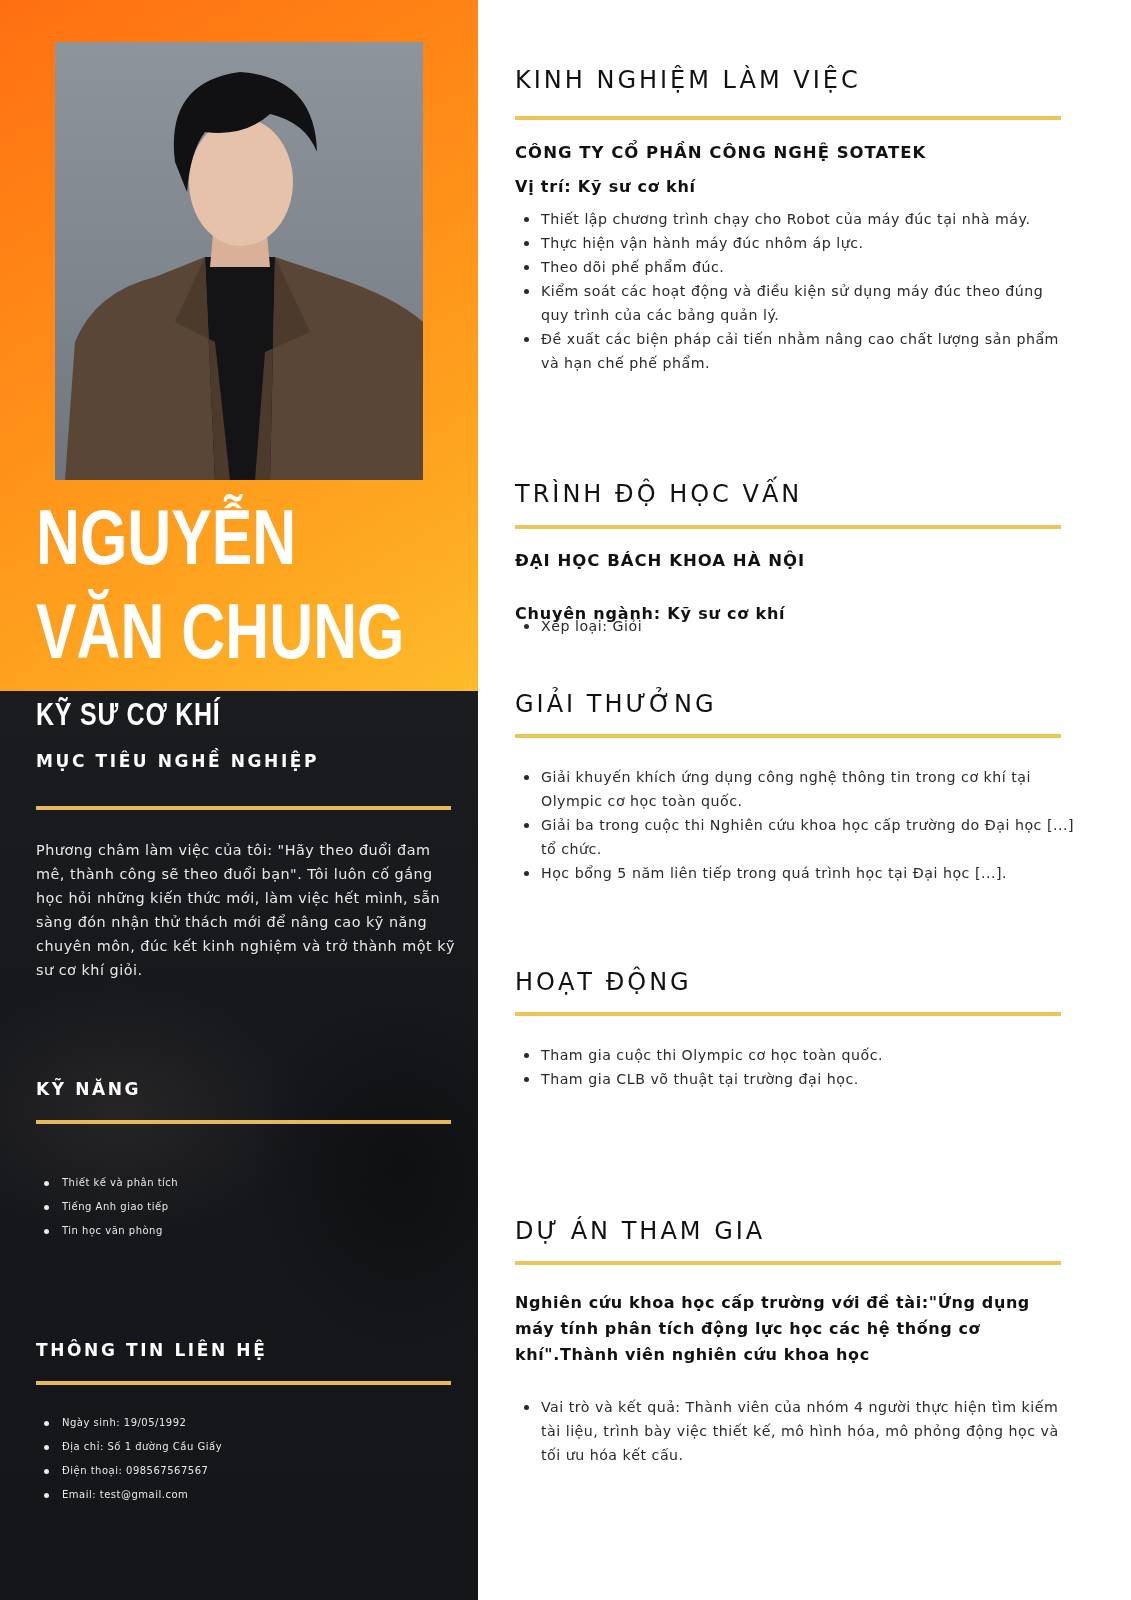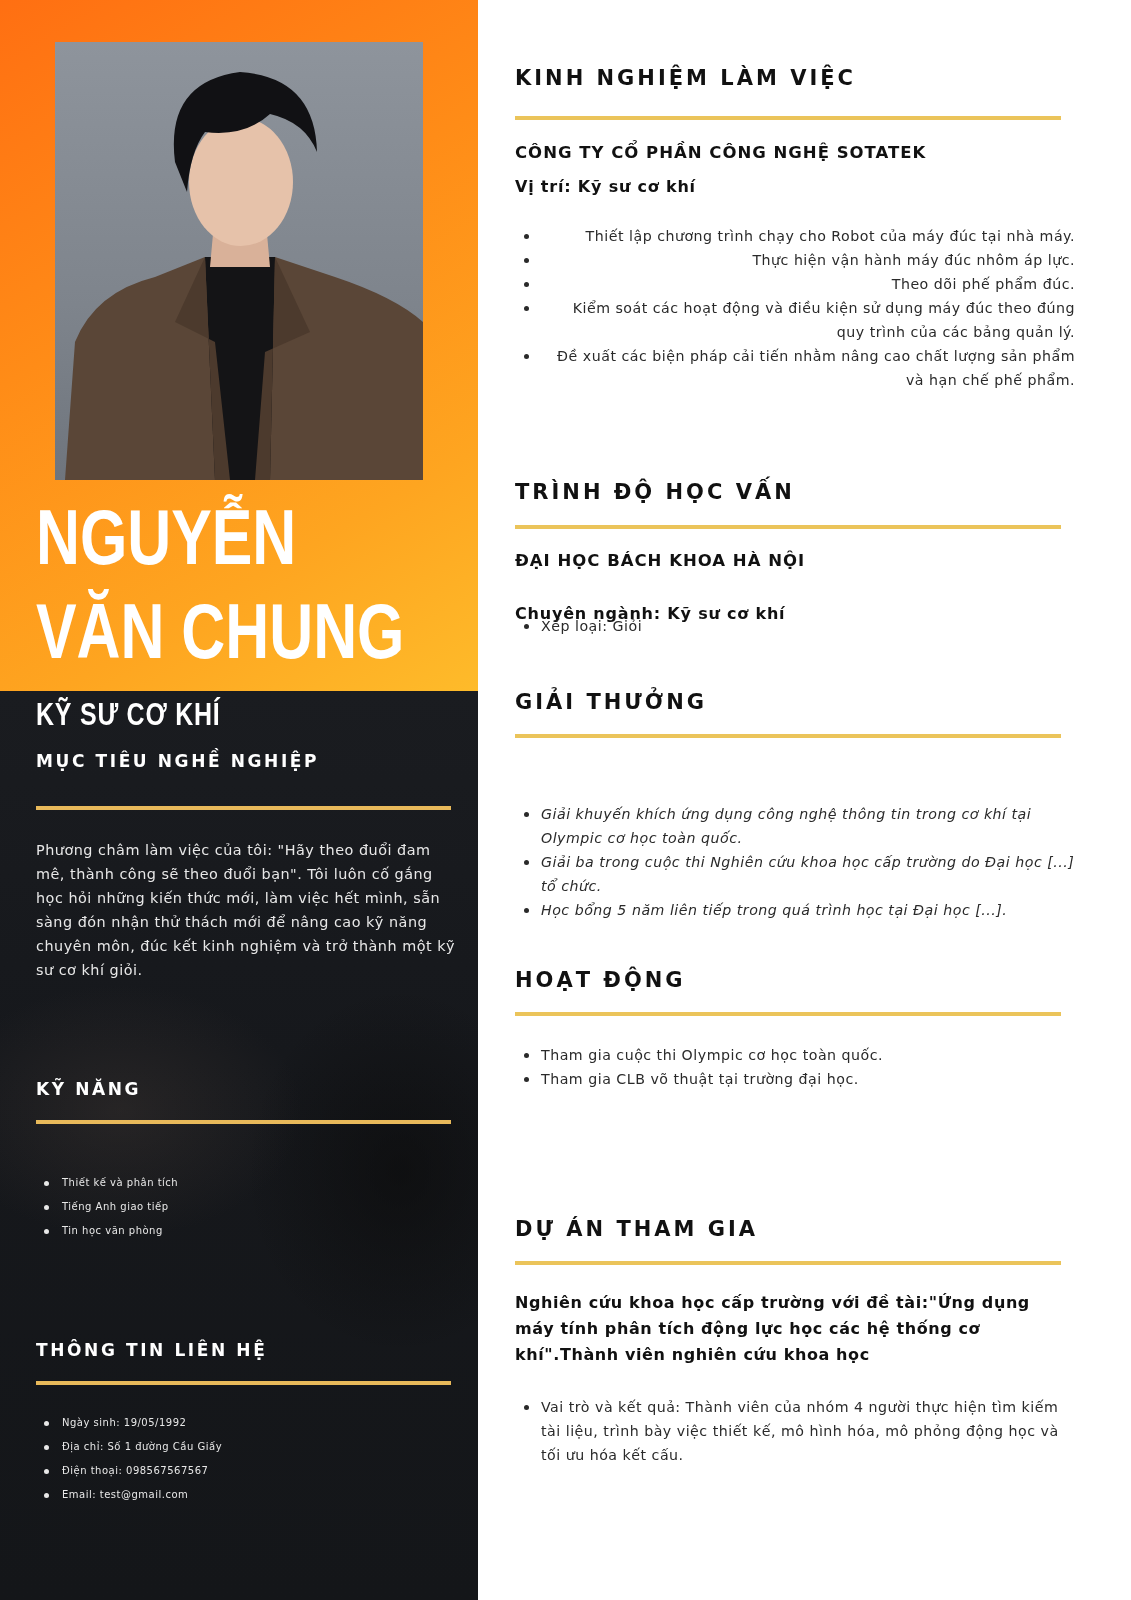--- a/index.html
+++ b/index.html
@@ -61,22 +61,22 @@
     }
     .l-list li { position: relative; padding-left: 26px; white-space: nowrap; }
     .l-list li::before {
       content: ""; position: absolute; left: 8px; top: 10px; width: 5px; height: 5px;
       border-radius: 50%; background: #e8e8e8;
     }
 
     
     .r-heading {
       position: absolute; left: 515px;
-      color: #111111; font-family: "DejaVu Sans", sans-serif; font-weight: 700;
-      font-size: 21px; letter-spacing: 3px; white-space: nowrap;
+      color: #111111; font-family: "DejaVu Sans", sans-serif; font-weight: 400;
+      font-size: 24px; letter-spacing: 3px; white-space: nowrap;
     }
     .r-rule {
       position: absolute; left: 515px; width: 546px; height: 4px; background: #ebc45a;
     }
     .r-sub {
       position: absolute; left: 515px;
       color: #111111; font-weight: 700; font-size: 16.5px; letter-spacing: 1px; white-space: nowrap;
     }
     .r-sub2 {
       position: absolute; left: 515px;
@@ -149,39 +149,39 @@
     <li>Email: test@gmail.com</li>
   </ul>
 </div>
 
 <div>
 
   <div class="r-heading" style="top:66px;">KINH NGHIỆM LÀM VIỆC</div>
   <div class="r-rule" style="top:116px;"></div>
   <div class="r-sub" style="top:143px;">CÔNG TY CỔ PHẦN CÔNG NGHỆ SOTATEK</div>
   <div class="r-sub2" style="top:177px;">Vị trí: Kỹ sư cơ khí</div>
-  <ul class="r-list" style="top:224px;text-align:right;">
+  <ul class="r-list" style="top:207px;">
     <li>Thiết lập chương trình chạy cho Robot của máy đúc tại nhà máy.</li>
     <li>Thực hiện vận hành máy đúc nhôm áp lực.</li>
     <li>Theo dõi phế phẩm đúc.</li>
     <li>Kiểm soát các hoạt động và điều kiện sử dụng máy đúc theo đúng quy trình của các bảng quản lý.</li>
     <li>Đề xuất các biện pháp cải tiến nhằm nâng cao chất lượng sản phẩm và hạn chế phế phẩm.</li>
   </ul>
 
   <div class="r-heading" style="top:480px;">TRÌNH ĐỘ HỌC VẤN</div>
   <div class="r-rule" style="top:525px;"></div>
   <div class="r-sub" style="top:551px;">ĐẠI HỌC BÁCH KHOA HÀ NỘI</div>
   <div class="r-sub2" style="top:604px;">Chuyên ngành: Kỹ sư cơ khí</div>
   <ul class="r-list" style="top:614px;">
     <li>Xếp loại: Giỏi</li>
   </ul>
 
   <div class="r-heading" style="top:690px;">GIẢI THƯỞNG</div>
   <div class="r-rule" style="top:734px;"></div>
-  <ul class="r-list" style="top:802px;font-style:italic;">
+  <ul class="r-list" style="top:765px;">
     <li>Giải khuyến khích ứng dụng công nghệ thông tin trong cơ khí tại Olympic cơ học toàn quốc.</li>
     <li>Giải ba trong cuộc thi Nghiên cứu khoa học cấp trường do Đại học [...] tổ chức.</li>
     <li>Học bổng 5 năm liên tiếp trong quá trình học tại Đại học [...].</li>
   </ul>
 
   <div class="r-heading" style="top:968px;">HOẠT ĐỘNG</div>
   <div class="r-rule" style="top:1012px;"></div>
   <ul class="r-list" style="top:1043px;">
     <li>Tham gia cuộc thi Olympic cơ học toàn quốc.</li>
     <li>Tham gia CLB võ thuật tại trường đại học.</li>

